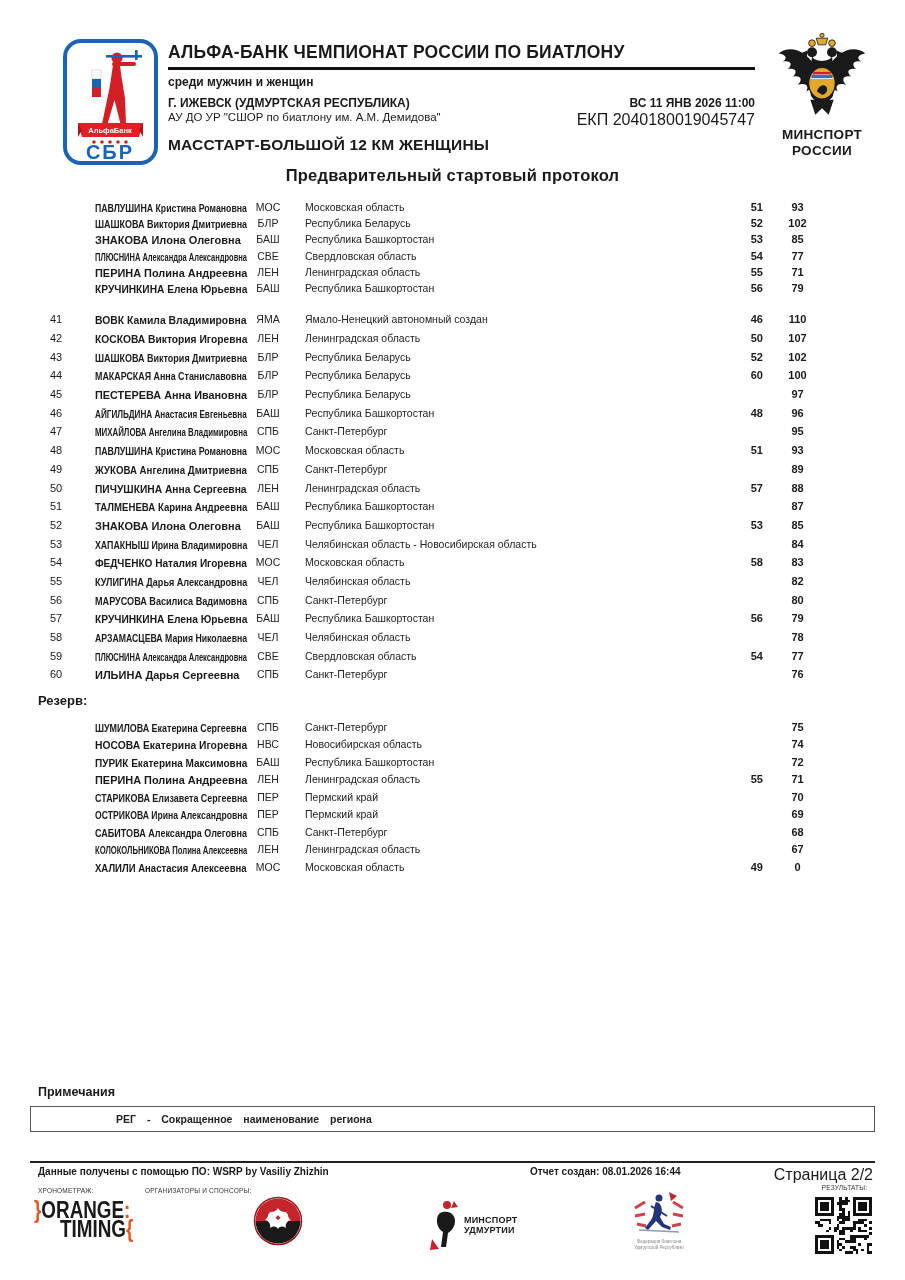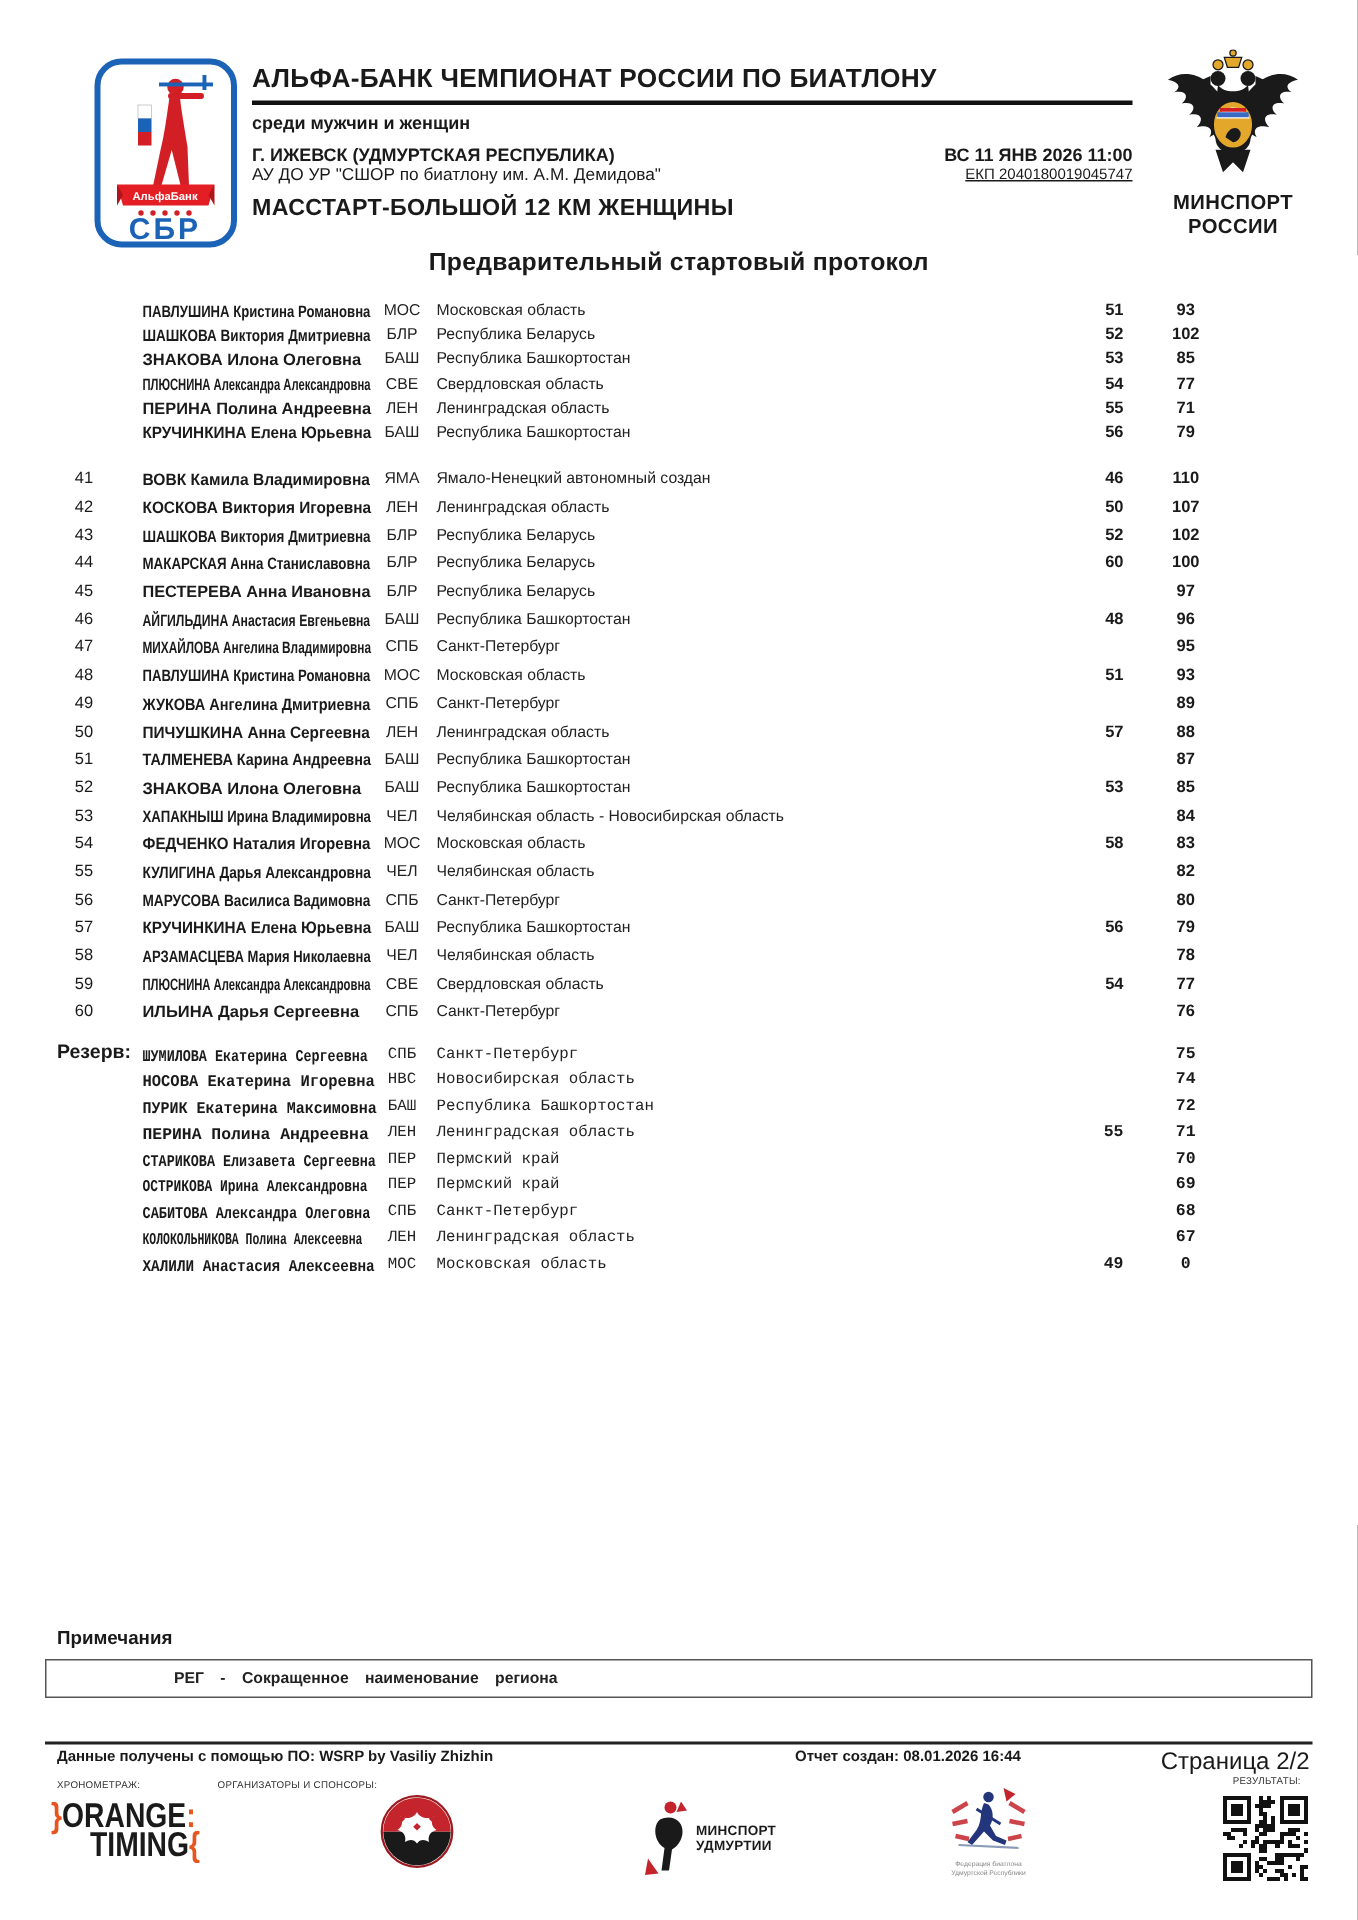--- a/index.html
+++ b/index.html
@@ -14,36 +14,36 @@
   .minsport-ru .mr-text{font-weight:bold;font-size:13.5px;line-height:1.2;letter-spacing:.3px;margin-top:2px;}
   .head-block{position:absolute;left:168px;top:42px;width:587px;}
   .h-title{font-size:17.5px;font-weight:bold;letter-spacing:.2px;white-space:nowrap;}
   .h-rule{height:3px;background:#111;margin-top:4px;}
   .h-sub{font-size:12px;font-weight:bold;margin-top:5px;}
   .h-row{display:flex;justify-content:space-between;margin-top:7px;}
   .h-venue{font-size:12px;font-weight:bold;}
   .h-org{font-size:11.5px;margin-top:1px;}
   .h-right{text-align:right;}
   .h-dt{font-size:12px;font-weight:bold;}
-  .h-ekp{font-size:10px;margin-top:1px;text-decoration:underline;}
+  .h-ekp{font-size:16px;margin-top:1px;}
   .h-event{font-size:15.5px;font-weight:bold;margin-top:7px;letter-spacing:.2px;}
   .doc-title{position:absolute;left:0;top:166px;width:100%;text-align:center;
     font-size:16.5px;font-weight:bold;letter-spacing:.2px;}
   
   .rows{position:absolute;left:46px;width:786px;}
   #carryover{top:199px;}  #carryover .trow{height:16.2px;}
   #mainrows{top:310px;}   #mainrows .trow{height:18.7px;}
-  #reserverows{top:694px;font-family:Liberation Mono, monospace;}#reserverows .trow{height:17.5px;}
+  #reserverows{top:718px;}#reserverows .trow{height:17.5px;}
   .trow{display:flex;align-items:center;}
   .c-num{width:20px;text-align:center;font-size:11px;flex:none;}
   .c-name{margin-left:29px;width:152px;flex:none;overflow:visible;white-space:nowrap;}
   .c-name .autofit{display:inline-block;white-space:nowrap;transform-origin:0 50%;
     font-size:11px;font-weight:bold;}
   .c-reg{width:42px;text-align:center;font-size:10.5px;color:#222;flex:none;}
-  .c-region{width:318px;margin-left:2px;font-size:10.5px;color:#222;flex:none;white-space:nowrap;overflow:visible;}
+  .c-region{width:318px;margin-left:16px;font-size:10.5px;color:#222;flex:none;white-space:nowrap;overflow:visible;}
   .c-region .autofit{display:inline-block;white-space:nowrap;transform-origin:0 50%;}
   .c-start{width:140px;text-align:right;font-size:11px;font-weight:bold;flex:none;}
   .c-pts{flex:1;text-align:center;font-size:11px;font-weight:bold;}
   .reserve-label{position:absolute;left:38px;top:693px;font-size:13px;font-weight:bold;}
   
   .notes-title{position:absolute;left:38px;top:1085px;font-size:12.5px;font-weight:bold;}
   .notes-box{position:absolute;left:30px;top:1106px;width:843px;height:24px;
     border:1.5px solid #555;display:flex;align-items:center;}
   .notes-text{margin-left:85px;font-size:10.5px;word-spacing:8px;color:#222;font-weight:bold;}
   

